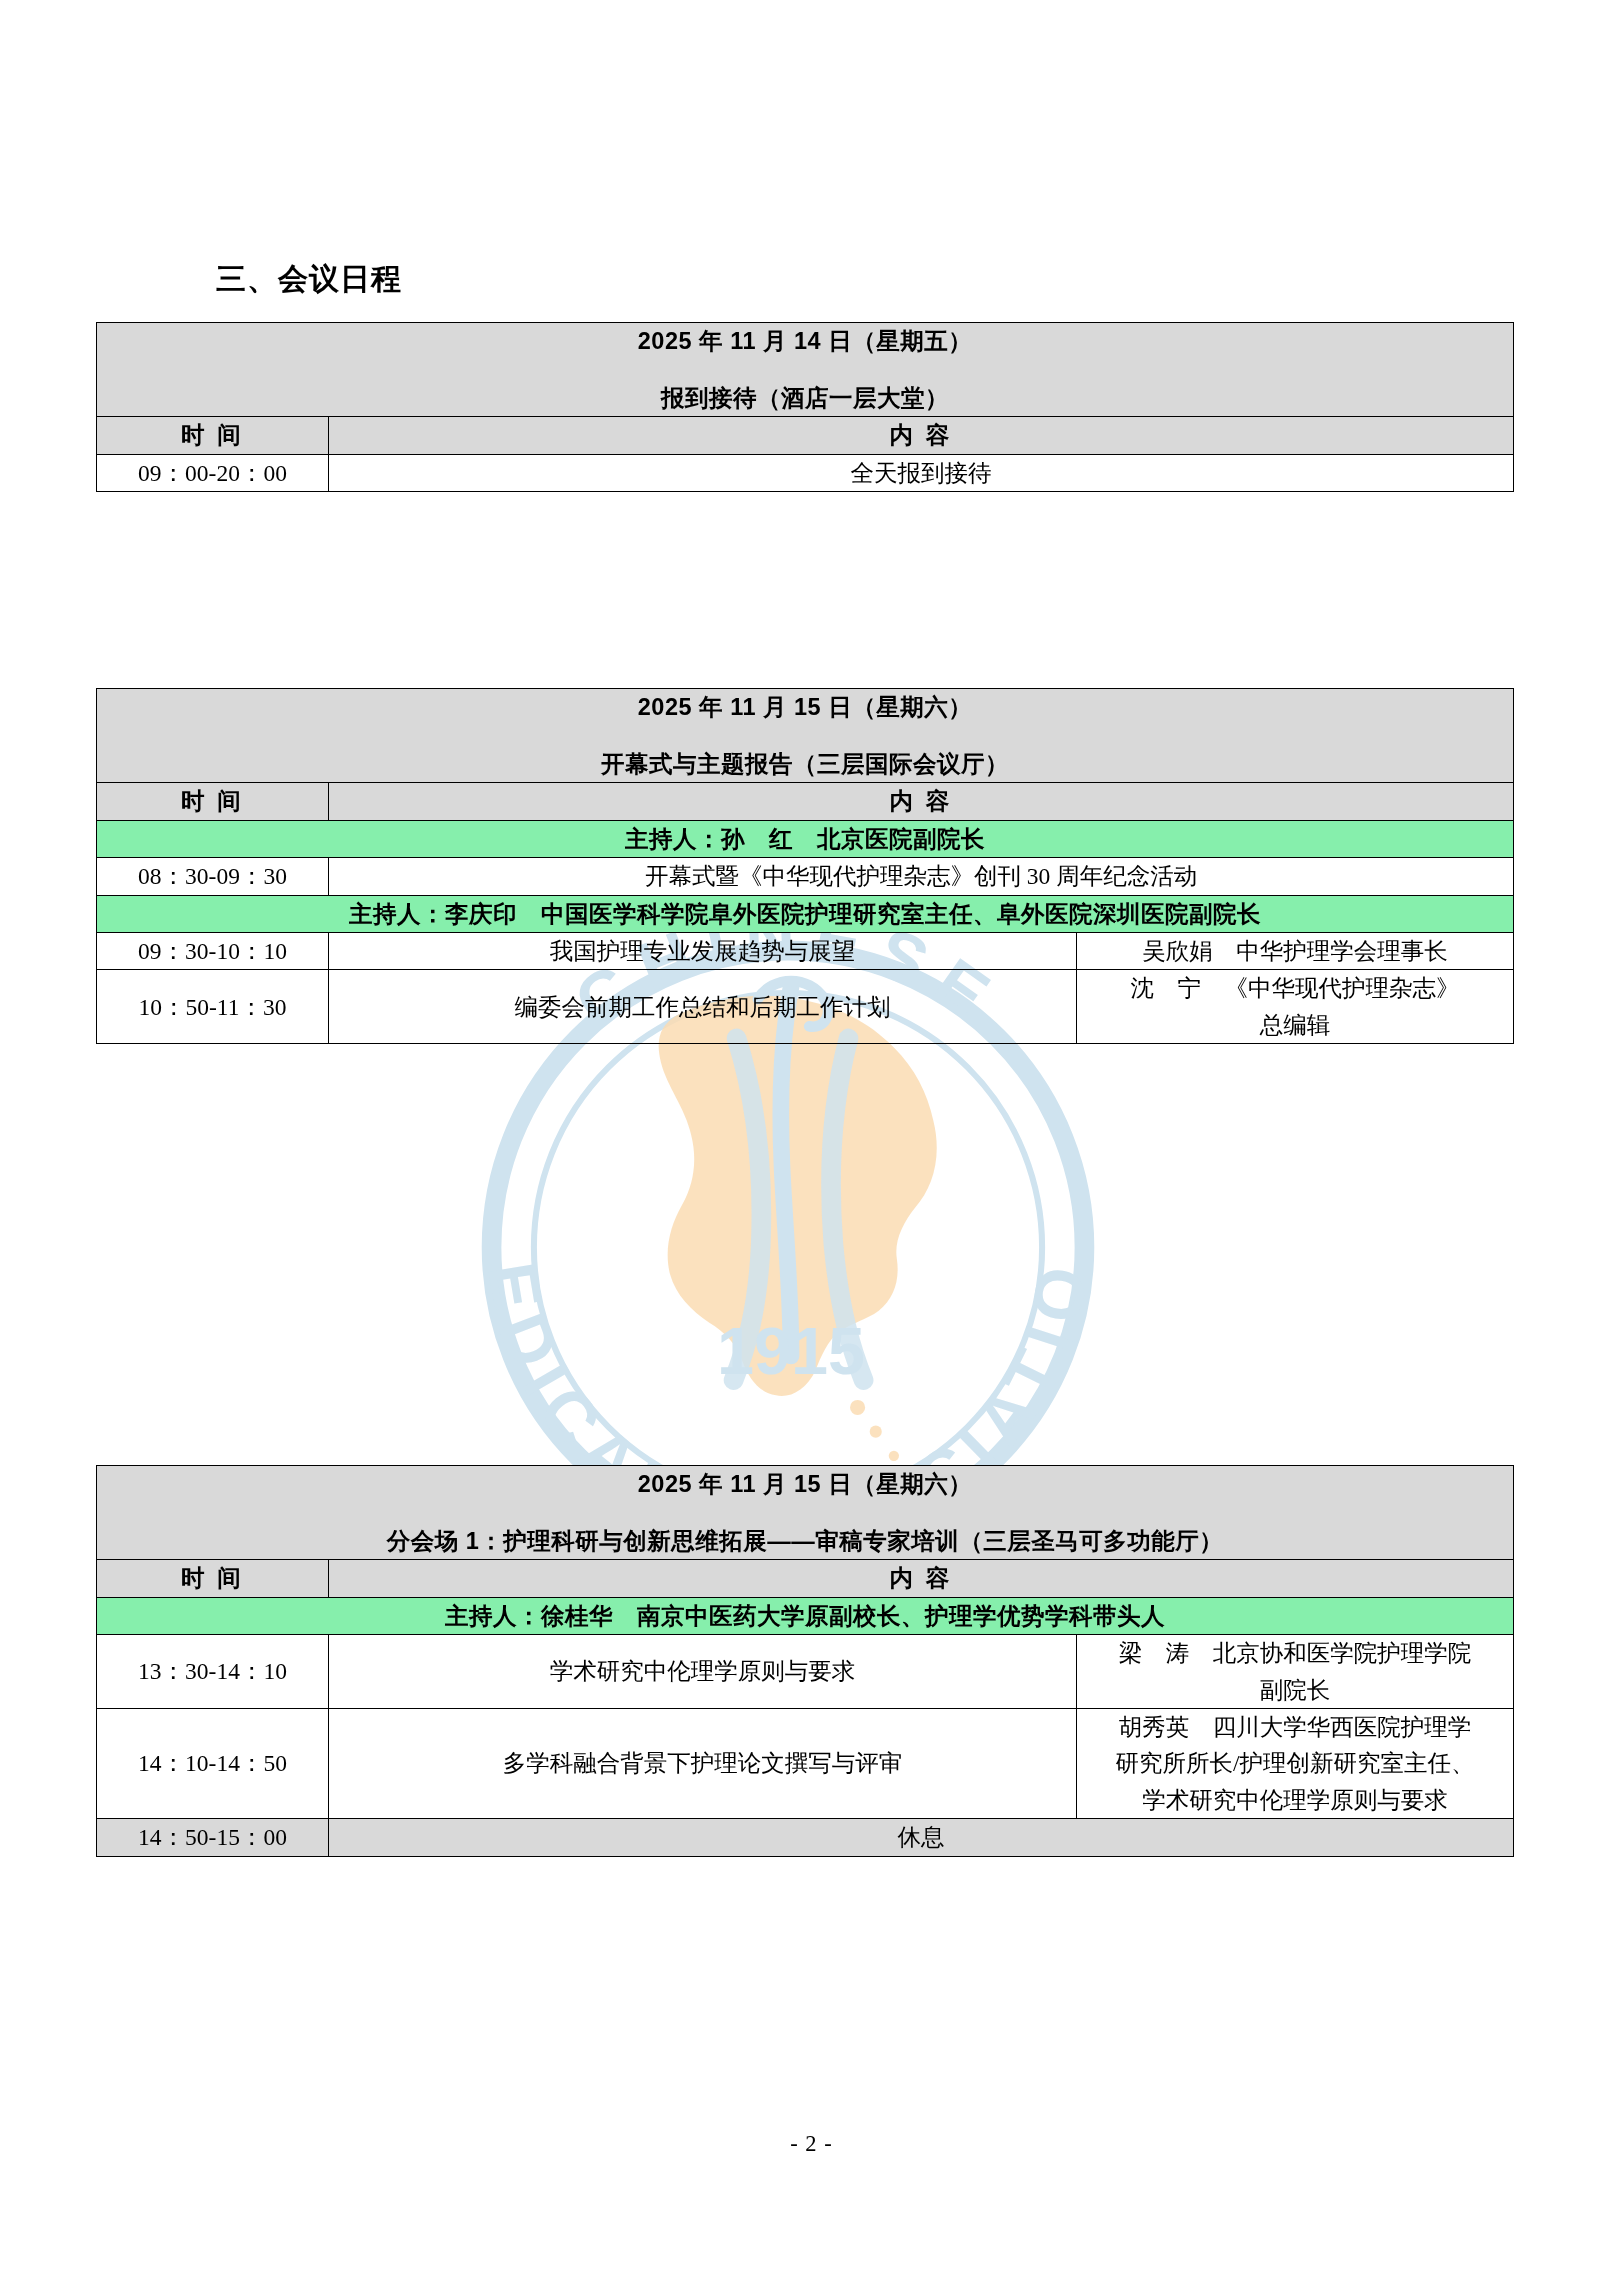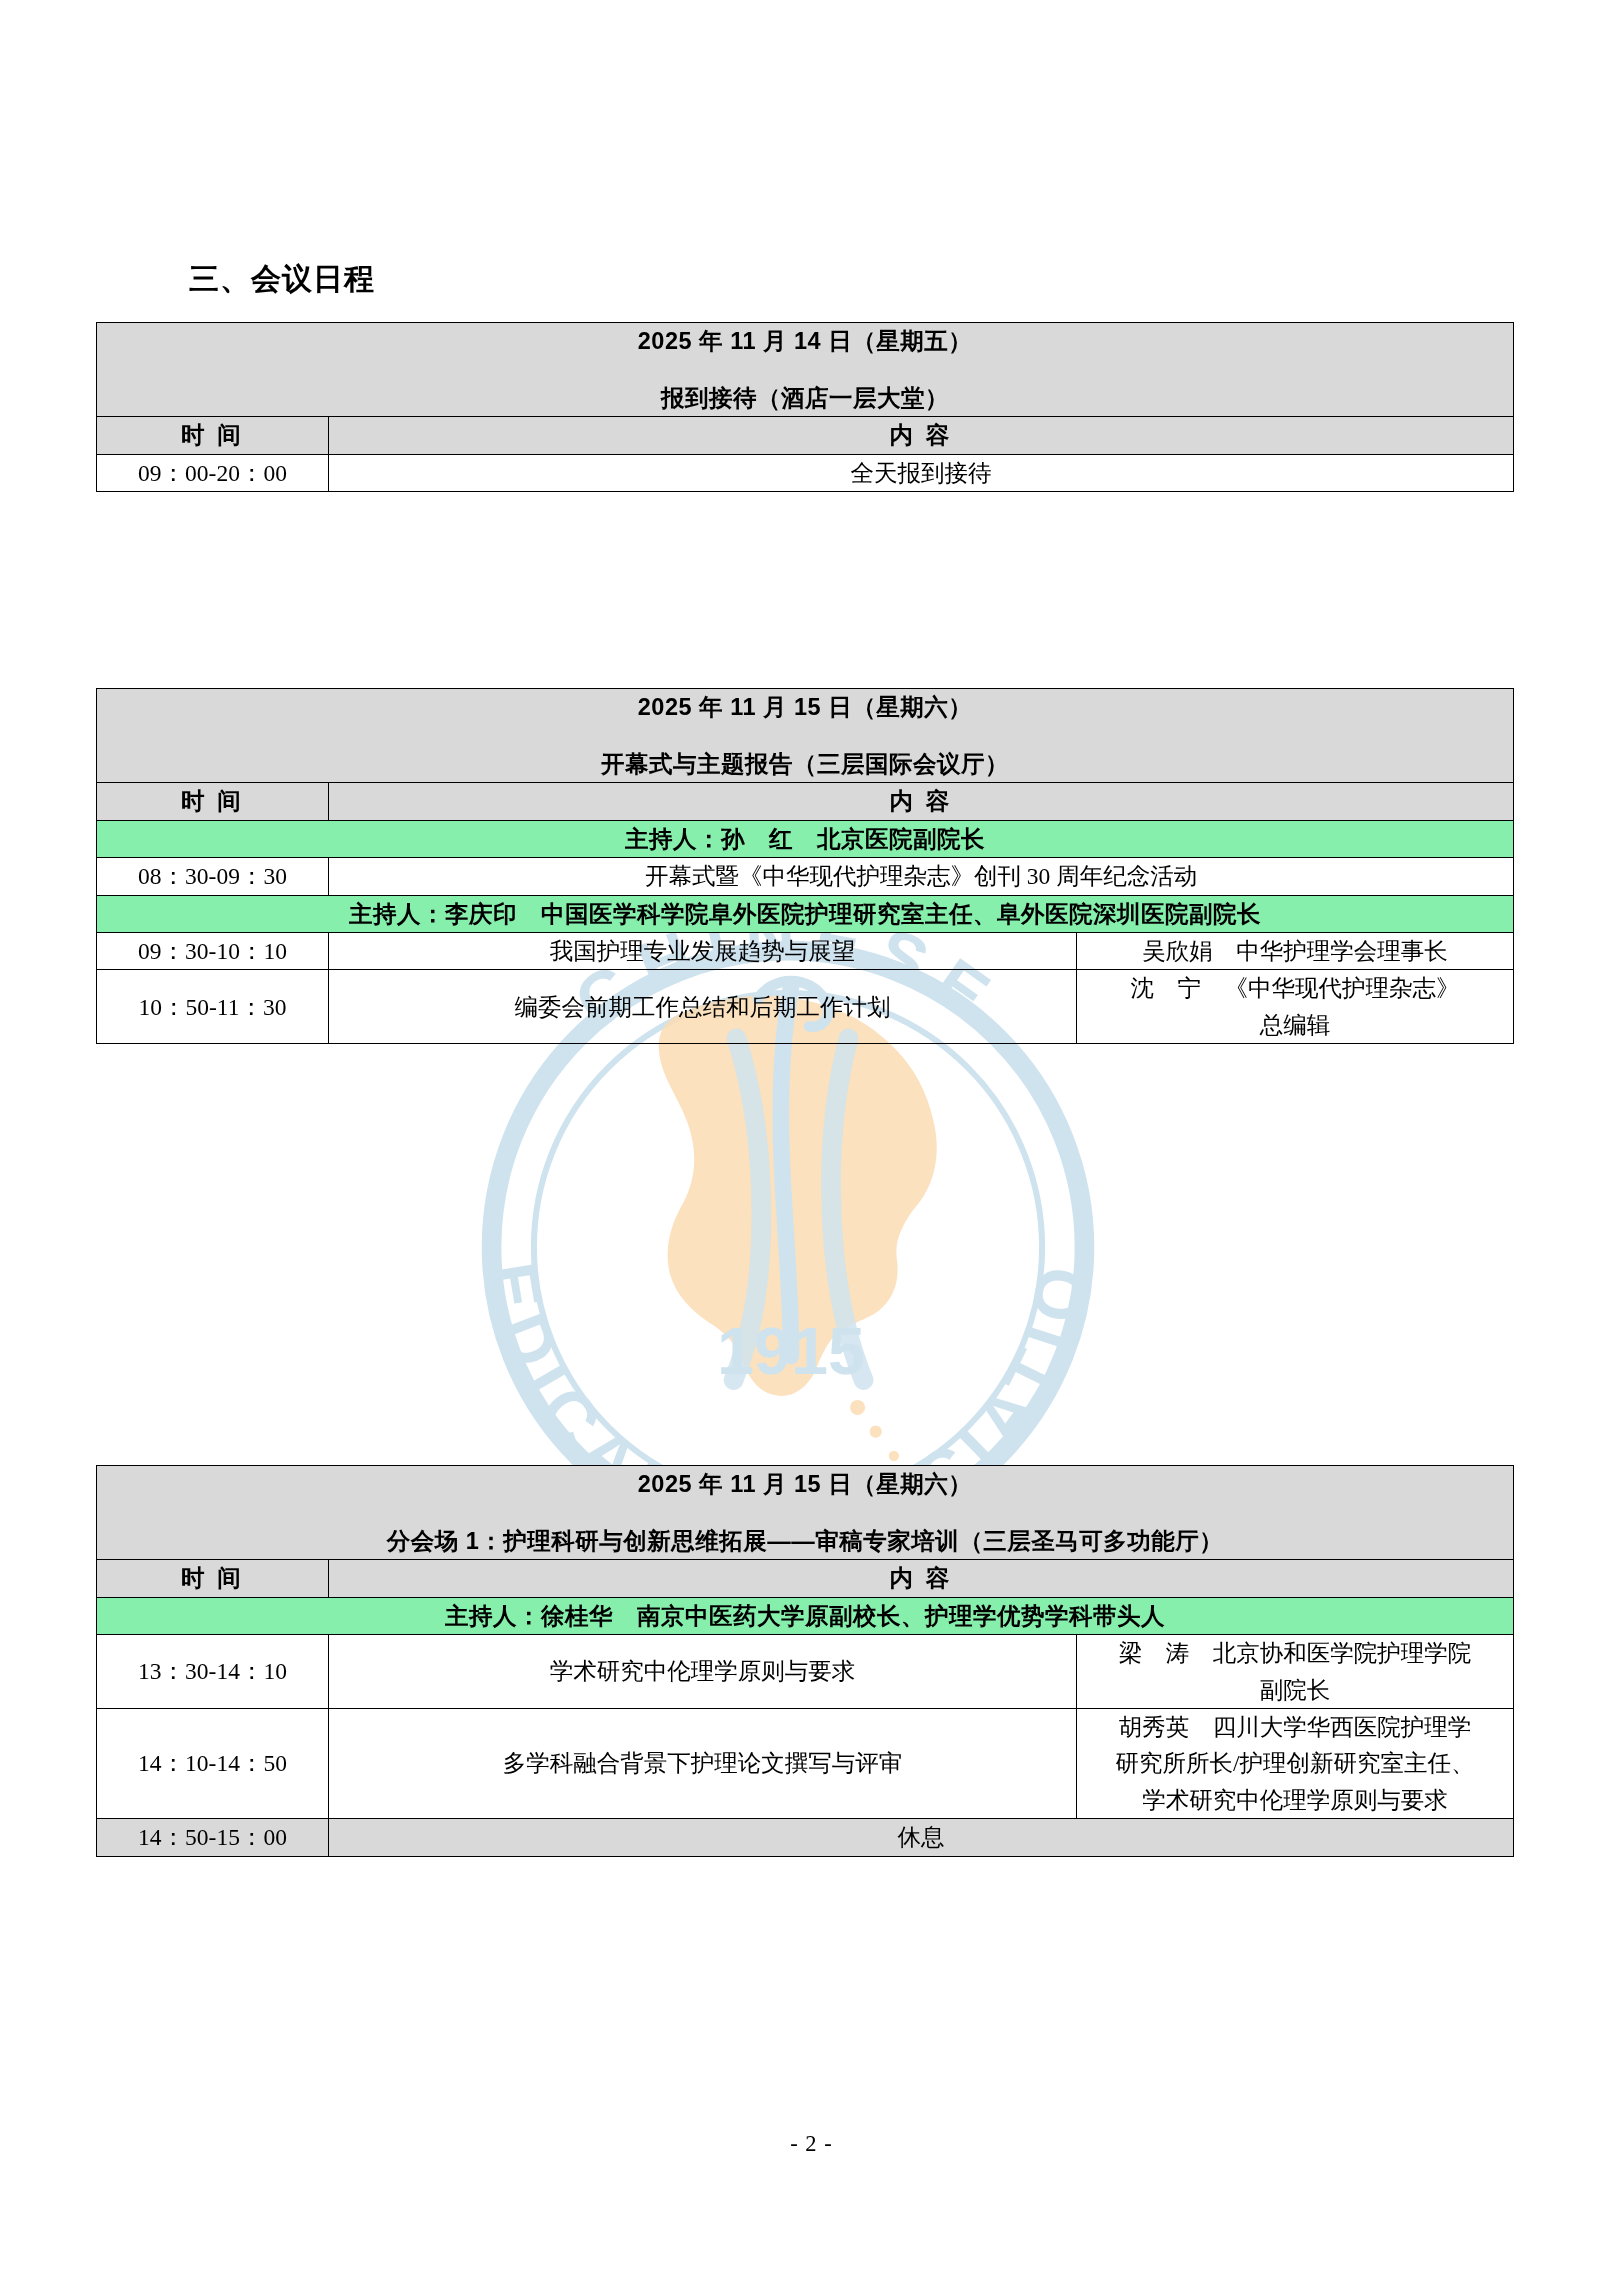--- a/index.html
+++ b/index.html
@@ -34,21 +34,21 @@
 
   
   .content {
     position: relative;
     z-index: 2;
     padding: 0;
   }
 
   .section-heading {
     position: absolute;
-    left: 189px;
+    left: 216px;
     top: 241px;
     font-family: "Liberation Sans", "DejaVu Sans", sans-serif;
     font-weight: bold;
     font-size: 30px;
     letter-spacing: 1px;
     line-height: 1.2;
     white-space: nowrap;
   }
 
   

